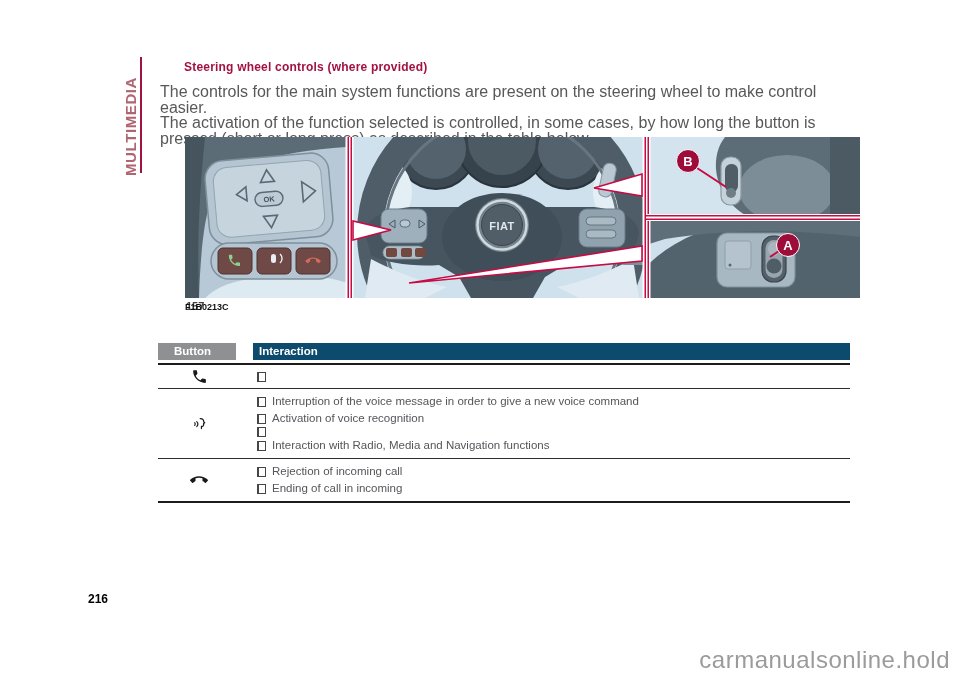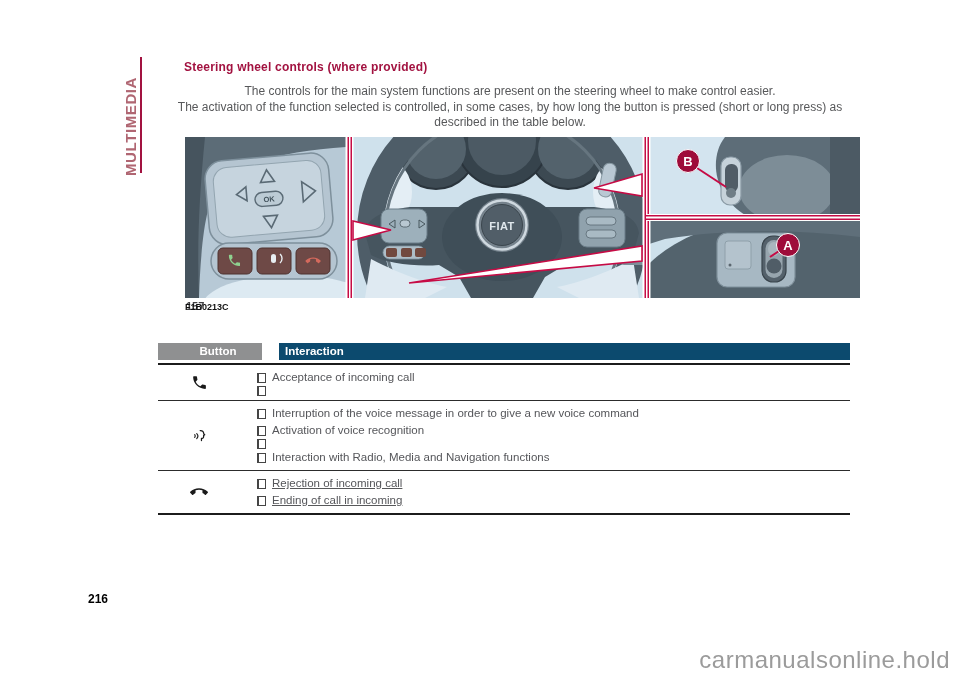--- a/index.html
+++ b/index.html
@@ -7,41 +7,41 @@
         font-family:"Liberation Sans",sans-serif;color:#57585a;}
 
   
   .side-label{position:absolute;top:118px;left:74px;width:112px;transform:rotate(-90deg);
         text-align:center;font-size:15px;letter-spacing:.6px;color:#b06672;font-weight:bold;}
   .side-rule{position:absolute;left:140px;top:57px;width:2px;height:116px;background:#a21240;}
 
   
   .title{position:absolute;left:160px;top:60px;width:700px;font-size:12px;font-weight:bold;
         color:#a21240;letter-spacing:.2px;margin-left:24px;}
-  .para{position:absolute;left:160px;top:84px;width:700px;font-size:12px;line-height:15.5px;
-        color:#57585a;text-align:center;}
+  .para{position:absolute;left:160px;top:84px;width:700px;font-size:16px;line-height:15.5px;
+        color:#57585a;}
   .para p{margin:0;}
 
   
   .fig{position:absolute;left:185px;top:137px;width:675px;height:161px;}
   .fig-num{position:absolute;left:186px;top:300px;font-size:11px;color:#3f3f42;font-weight:bold;}
   .fig-code{position:absolute;left:185px;top:302px;width:675px;text-align:left;
         font-size:9px;font-weight:bold;color:#111;}
 
   
   .tbl{position:absolute;left:158px;top:343px;width:692px;}
   .t-head{display:flex;height:17px;margin-bottom:3px;}
-  .t-head .h1{width:104px;background:#8f9091;color:#fff;font-size:11.5px;font-weight:bold;
-        line-height:17px;padding-left:16px;box-sizing:border-box;text-align:center;}
+  .t-head .h1{width:78px;background:#8f9091;color:#fff;font-size:11.5px;font-weight:bold;
+        line-height:17px;padding-left:16px;box-sizing:border-box;}
   .t-head .hgap{width:17px;}
   .t-head .h2{flex:1;background:#0c4a6e;color:#fff;font-size:11.5px;font-weight:bold;
         line-height:17px;padding-left:6px;}
   .t-topline{height:0;border-top:2px solid #1c1c1c;}
   .t-row{display:flex;align-items:center;padding:3px 0;border-bottom:1.6px solid #2c2c2c;}
-  .t-row:last-child{border-bottom:2px solid #1c1c1c;text-decoration:underline;}
+  .t-row:last-child{border-bottom:2px solid #1c1c1c;}
   .t-icon{width:82px;display:flex;justify-content:center;align-items:center;}
   .t-gap{width:17px;}
   .t-items{flex:1;padding:1px 0;}
   .t-item{font-size:11.5px;line-height:17px;color:#55565a;display:flex;align-items:center;}
   .bullet{display:inline-block;width:6px;height:8px;border:1px solid #454545;
         border-left-width:2.5px;margin-right:6px;flex:0 0 auto;}
 
   .page-num{position:absolute;left:88px;top:592px;font-size:12px;font-weight:bold;color:#000;}
   .watermark{position:absolute;right:10px;top:646px;font-size:24px;color:#9b9b9b;letter-spacing:.5px;}
 </style>
@@ -233,24 +233,20 @@
         <div class="t-row">
           <div class="t-icon">
             <svg viewBox="0 0 24 24" width="17" height="17">
               <path fill="#1a1a1a" d="M6.62 10.79c1.44 2.83 3.76 5.14 6.59 6.59l2.2-2.2c.27-.27.67-.36 1.02-.24 1.12.37 2.33.57 3.57.57.55 0 1 .45 1 1V20c0 .55-.45 1-1 1-9.39 0-17-7.61-17-17 0-.55.45-1 1-1h3.5c.55 0 1 .45 1 1 0 1.25.2 2.45.57 3.57.11.35.03.74-.25 1.02l-2.2 2.2z"></path>
             </svg>
           </div>
           <div class="t-gap"></div>
           <div class="t-items">
             <div class="t-item">
               <span class="bullet"></span>
-              <span>Acceptance of incoming call</span>
-            </div>
-            <div class="t-item">
-              <span class="bullet"></span>
             </div>
           </div>
         </div>
         <div class="t-row">
           <div class="t-icon">
             <svg viewBox="0 0 24 24" width="16" height="16">
               <path d="M13.8 3.8c3-.3 5.2 1.6 5.2 4.1 0 1 .7 1.8 1.6 2.3l-1.7 1.1v2.3c0 1-.8 1.8-1.9 1.8h-1.3v3.4" fill="none" stroke="#1a1a1a" stroke-width="1.9" stroke-linecap="round" stroke-linejoin="round"></path>
               <path d="M8.6 8.4a5.3 5.3 0 0 1 0 7.4" fill="none" stroke="#1a1a1a" stroke-width="1.7" stroke-linecap="round"></path>
               <path d="M5.6 10a3.4 3.4 0 0 1 0 4.2" fill="none" stroke="#1a1a1a" stroke-width="1.7" stroke-linecap="round"></path>
             </svg>

